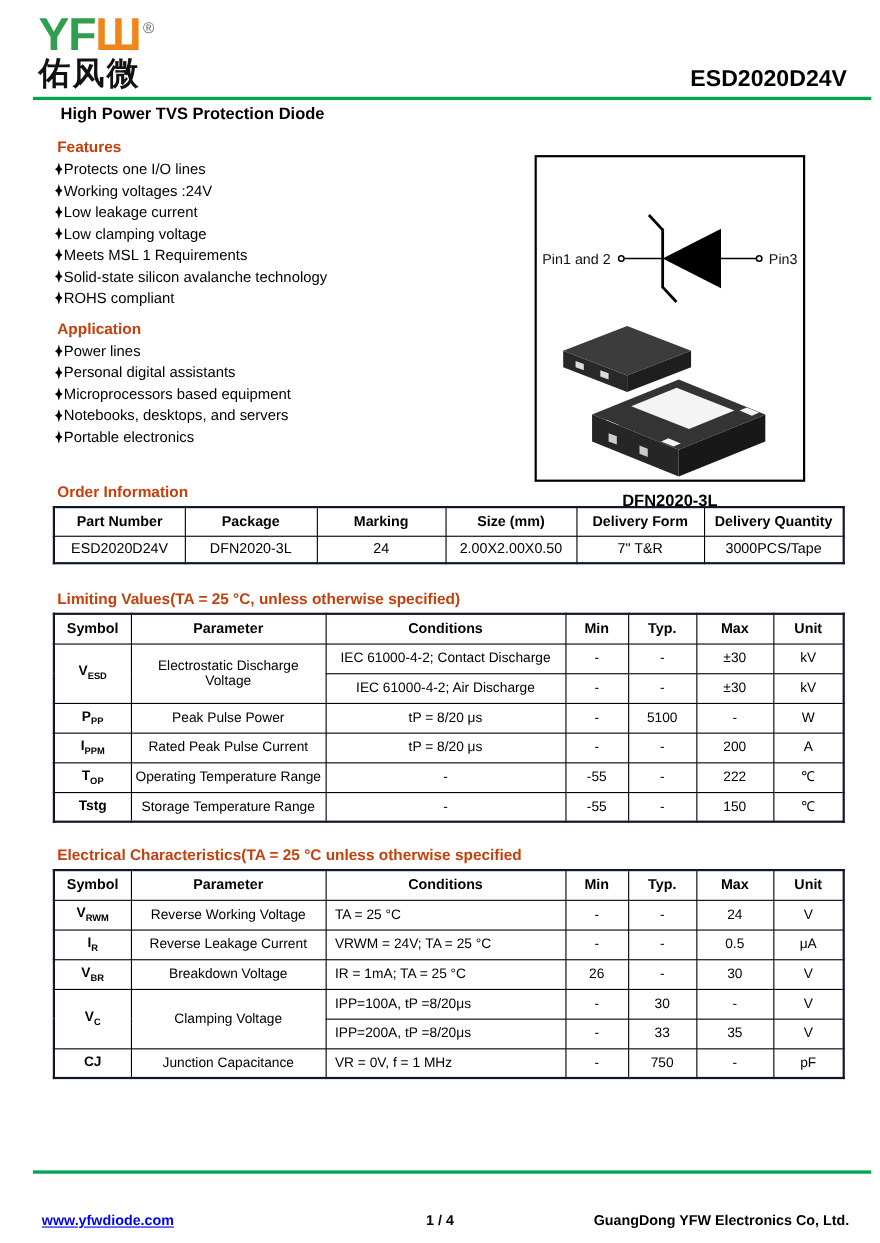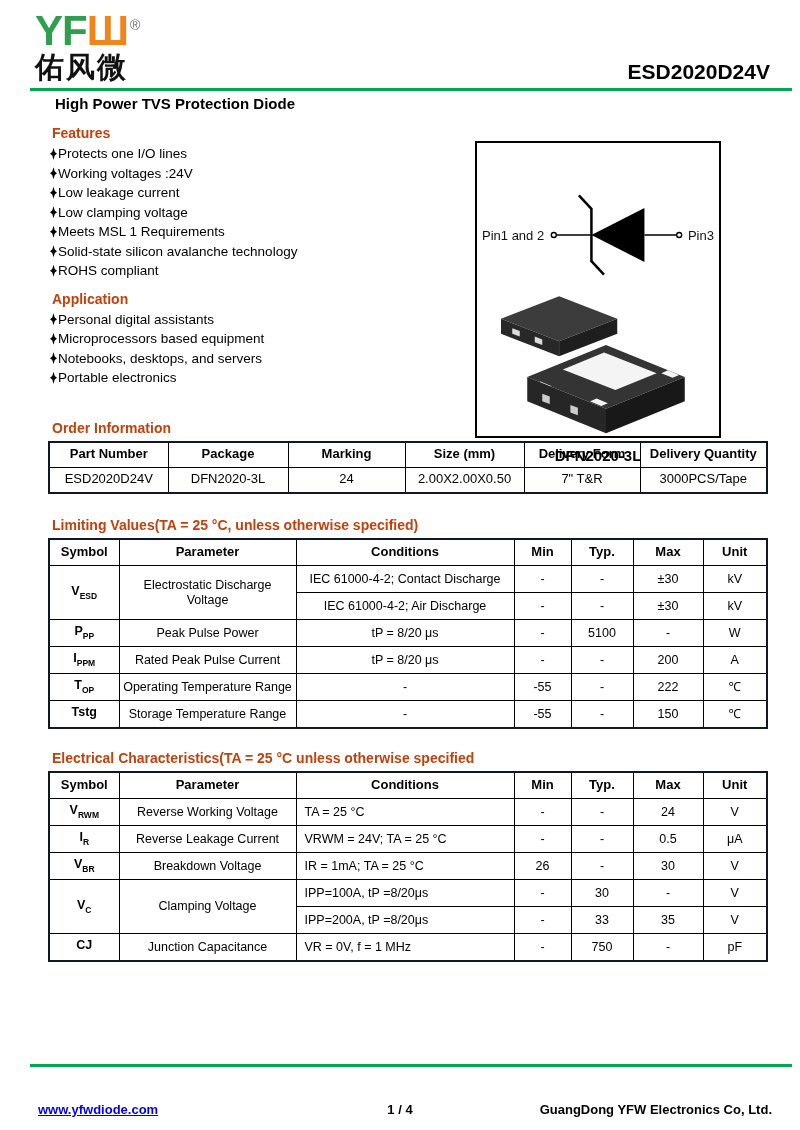--- a/index.html
+++ b/index.html
@@ -23,21 +23,21 @@
   
   .sec-h { margin-left:52px; font-size:14px; font-weight:bold; color:#c2410c; }
   
   .blist { margin:3px 0 0 50px; list-style:none; }
   .blist li { display:flex; align-items:center; height:19.5px; font-size:13.5px; color:#000000; }
   .bullet { display:inline-block; flex:none; width:7px; height:12px; background:#000; margin-right:1px;
     clip-path:polygon(50% 0%,68% 36%,100% 50%,68% 64%,50% 100%,32% 64%,0% 50%,32% 36%); }
   .feat-h { margin-top:13px; }
   .app-h  { margin-top:10px; }
   
-  .diagram { position:absolute; left:475px; top:141px; width:246px; height:297px;
+  .diagram { position:absolute; left:486px; top:141px; width:246px; height:297px;
     border:2px solid #000; display:flex; flex-direction:column; }
   .pin-row { display:flex; align-items:center; justify-content:space-between; margin-top:48px; padding:0 5px; }
   .pin-label { font-size:13px; color:#111; white-space:nowrap; }
   .pkg-wrap { display:flex; justify-content:center; margin-top:10px; }
   .pkg-label { margin-top:auto; margin-bottom:8px; text-align:center; font-size:15px; font-weight:bold; }
   
   .sec-order { margin-top:32px; }
   .sec-lv    { margin-top:23px; }
   .sec-ec    { margin-top:21px; }
   table.tbl { border-collapse:collapse; table-layout:fixed; width:718px; margin:5px 0 0 48px;
@@ -100,20 +100,24 @@
         <span>Solid-state silicon avalanche technology</span>
       </li>
     <li>
         <span class="bullet"></span>
         <span>ROHS compliant</span>
       </li>
   </ul>
 
   <div class="sec-h app-h">Application</div>
   <ul class="blist">
+    <li>
+        <span class="bullet"></span>
+        <span>Power lines</span>
+      </li>
     <li>
         <span class="bullet"></span>
         <span>Personal digital assistants</span>
       </li>
     <li>
         <span class="bullet"></span>
         <span>Microprocessors based equipment</span>
       </li>
     <li>
         <span class="bullet"></span>

